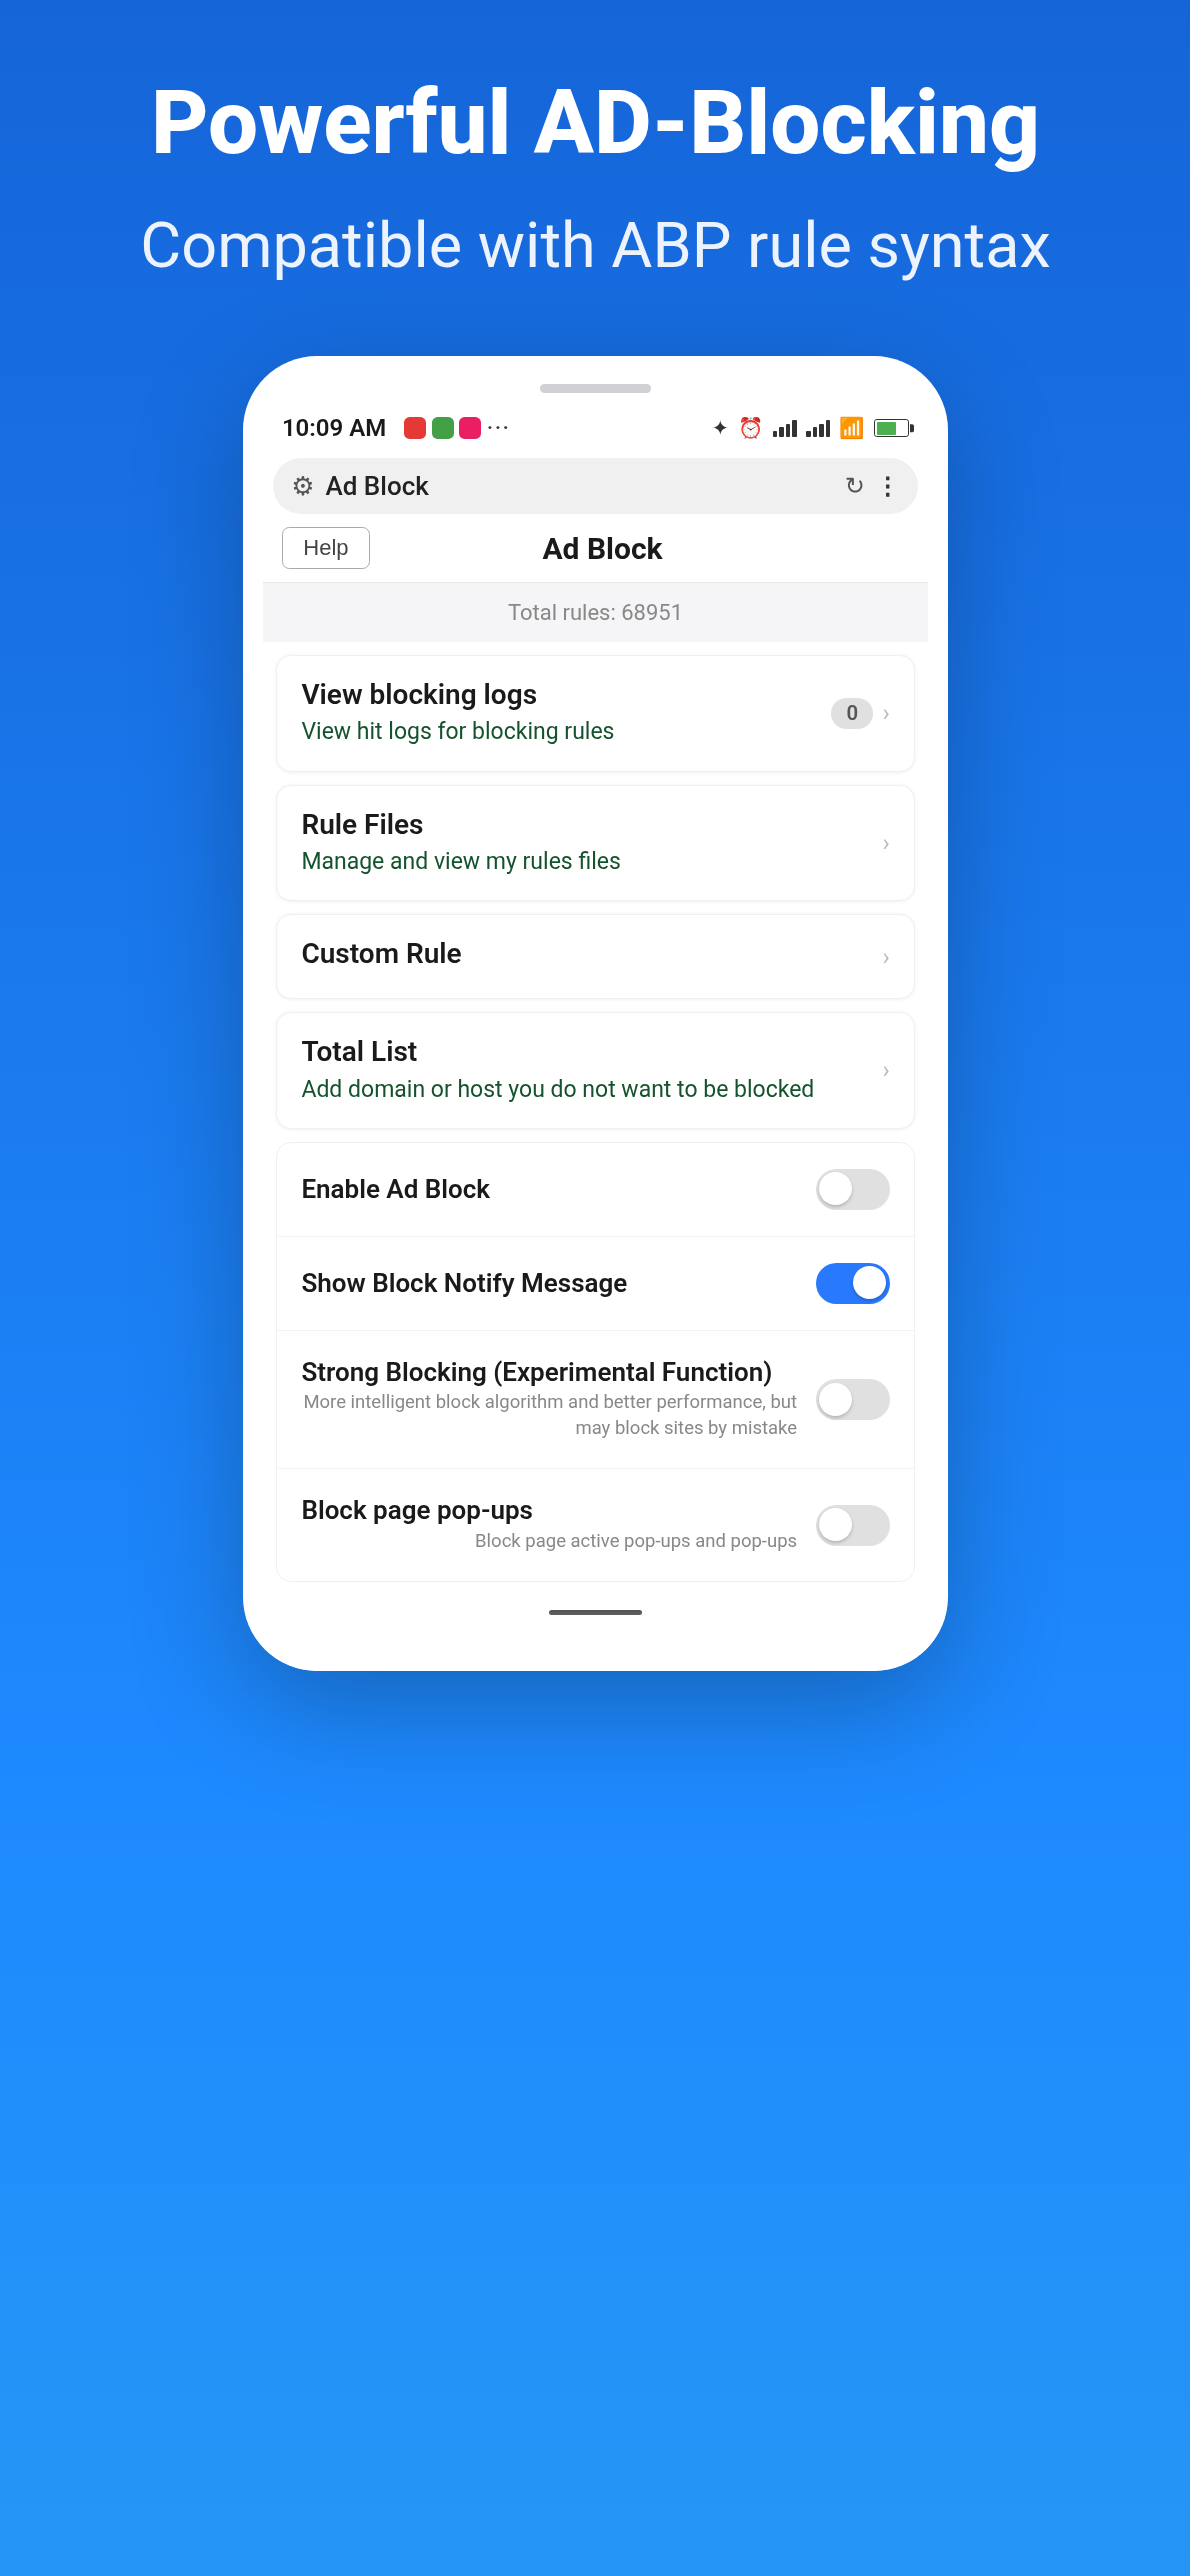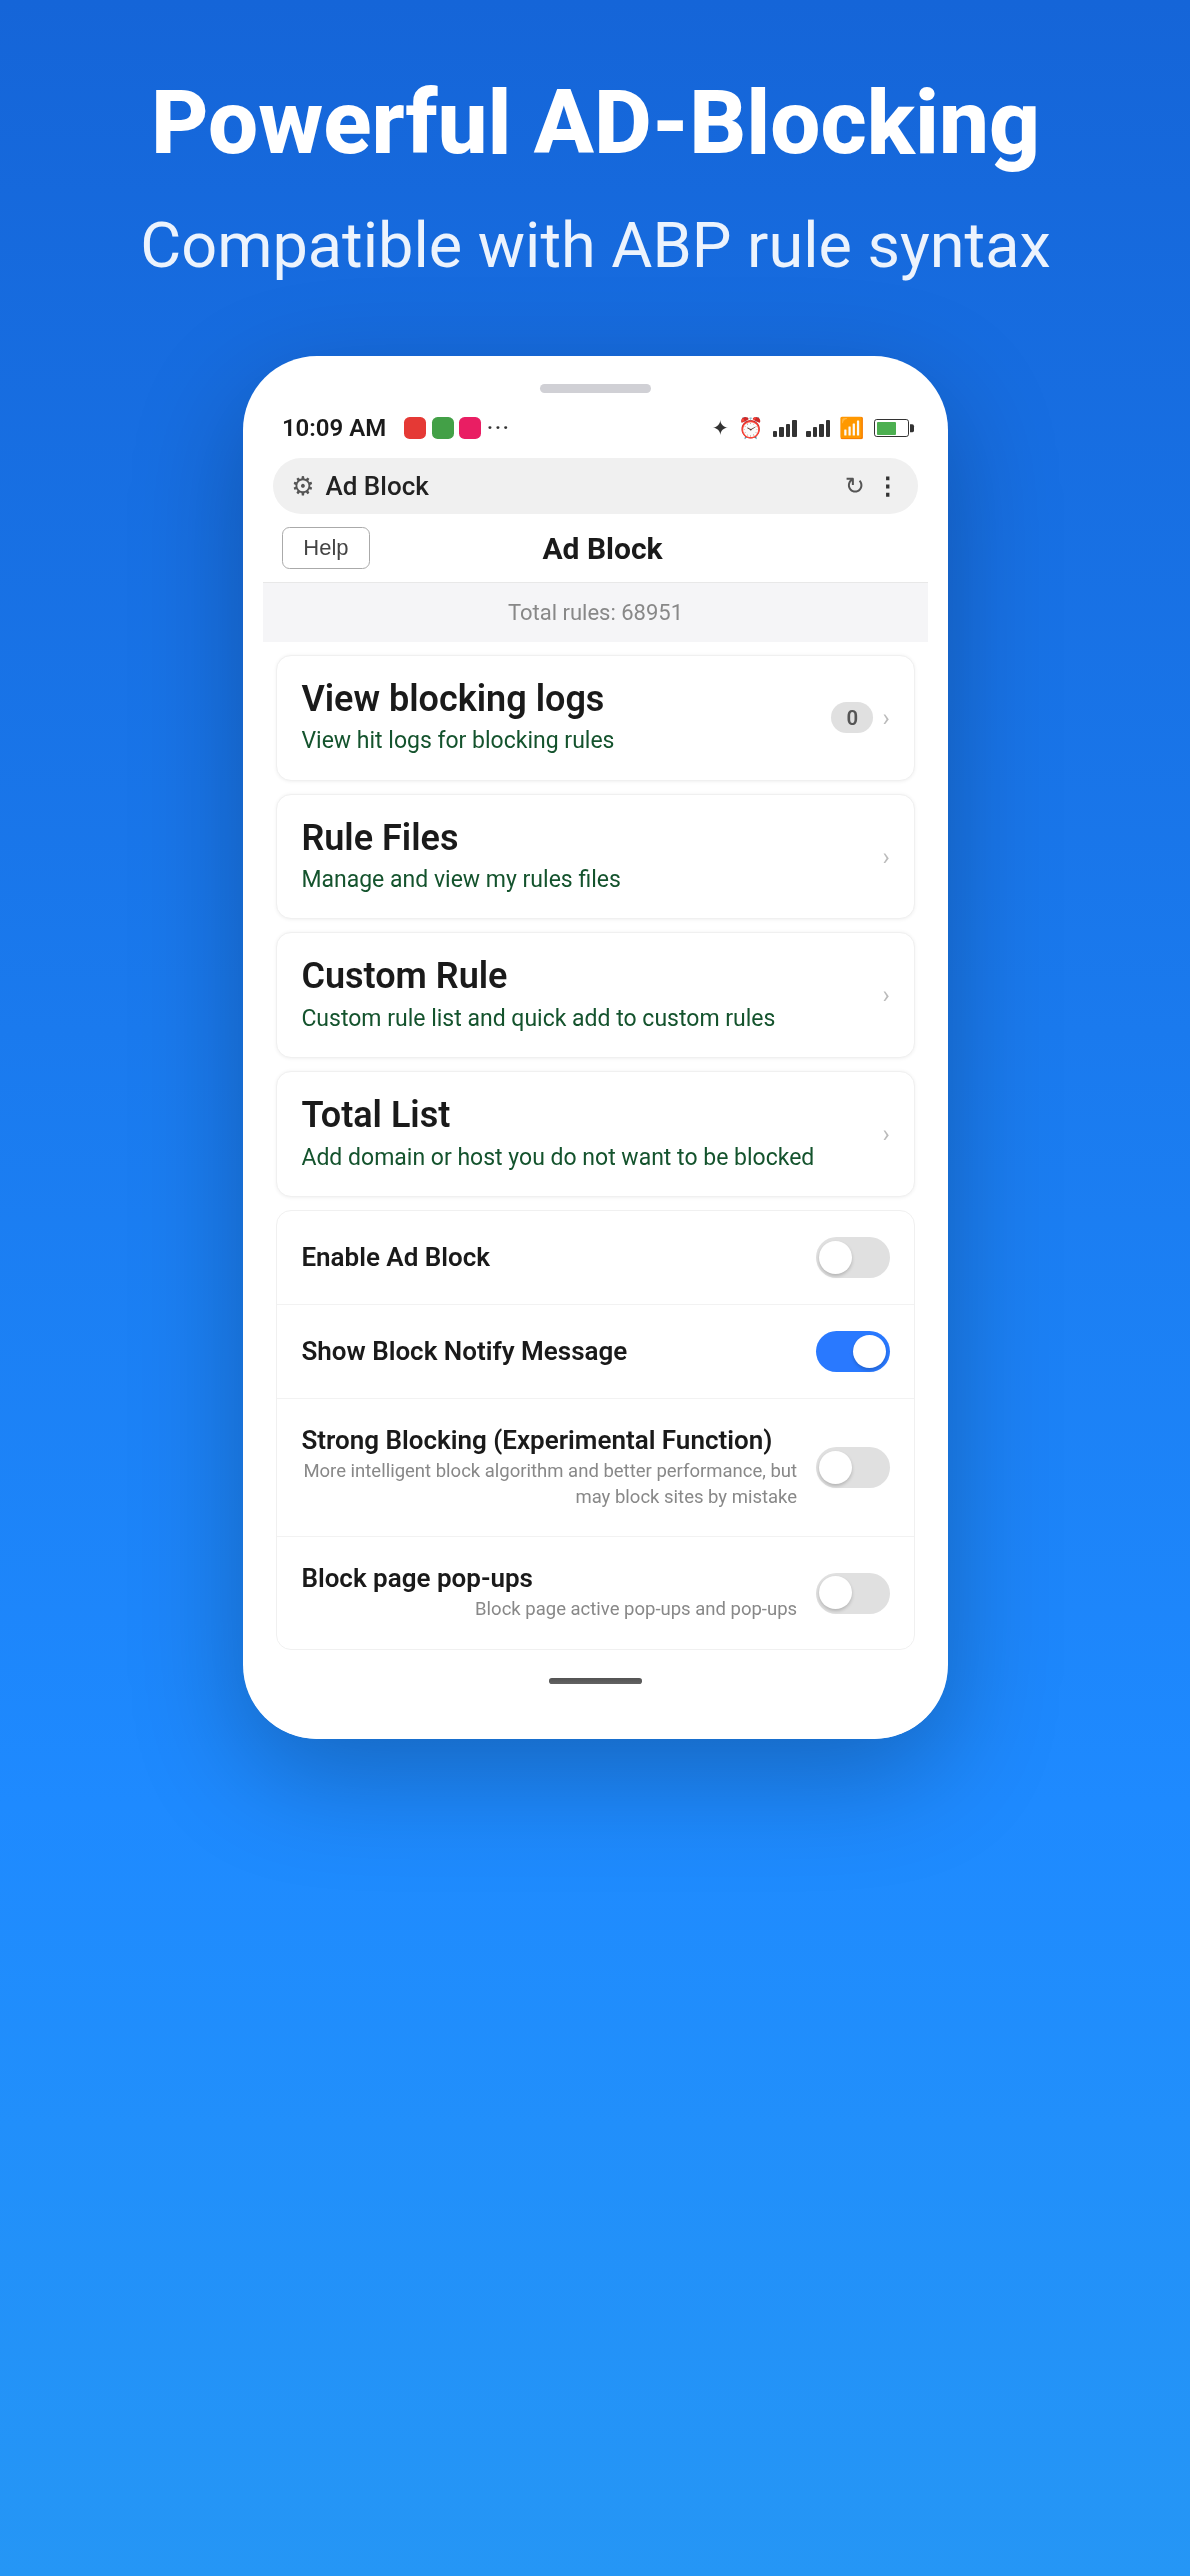--- a/index.html
+++ b/index.html
@@ -238,21 +238,21 @@
       box-shadow: 0 0.9px 3.7px rgba(0,0,0,0.06);
       border: 0.9px solid #f0f0f0;
       cursor: pointer;
     }
 
     .menu-item-content {
       flex: 1;
     }
 
     .menu-item-title {
-      font-size: 36px;
+      font-size: 28px;
       font-weight: 600;
       color: #1a1a1a;
       margin-bottom: 5.6px;
     }
 
     .menu-item-desc {
       font-size: 23px;
       color: #14532d;
       line-height: 1.4;
     }
@@ -451,21 +451,20 @@
         <div class="menu-item-desc">Manage and view my rules files</div>
       </div>
       <div class="menu-item-right">
         <span class="chevron">›</span>
       </div>
     </div>
 
     <div class="menu-item">
       <div class="menu-item-content">
         <div class="menu-item-title">Custom Rule</div>
-        <div class="menu-item-desc">Custom rule list and quick add to custom rules</div>
       </div>
       <div class="menu-item-right">
         <span class="chevron">›</span>
       </div>
     </div>
 
     <div class="menu-item">
       <div class="menu-item-content">
         <div class="menu-item-title">Total List</div>
         <div class="menu-item-desc">Add domain or host you do not want to be blocked</div>

